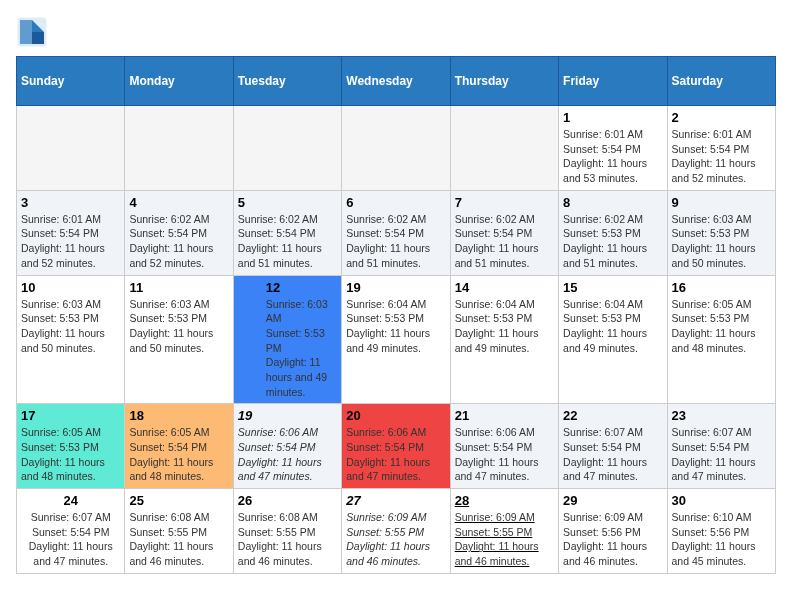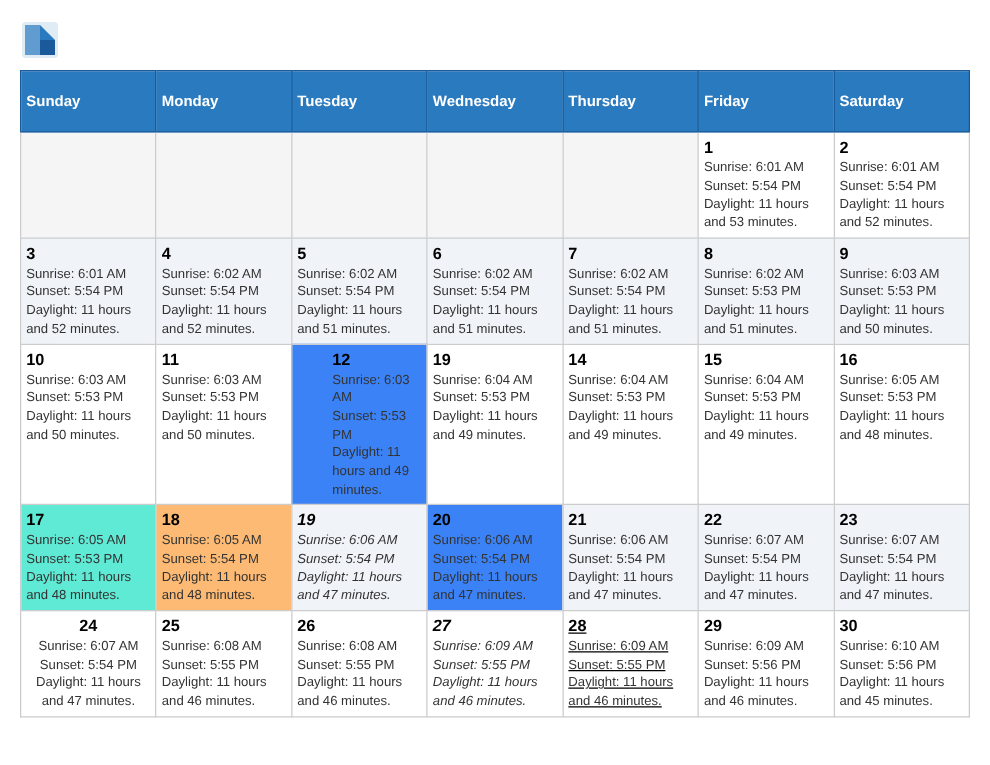--- a/index.html
+++ b/index.html
@@ -204,21 +204,21 @@
           <div class="day-info">Sunrise: 6:05 AM<br>Sunset: 5:53 PM<br>Daylight: 11 hours and 48 minutes.</div>
         </td>
         <td style="background: #fdba74;">
           <div class="day-num">18</div>
           <div class="day-info">Sunrise: 6:05 AM<br>Sunset: 5:54 PM<br>Daylight: 11 hours and 48 minutes.</div>
         </td>
         <td style="background: rgb(240, 244, 248); font-style: italic;">
           <div class="day-num">19</div>
           <div class="day-info">Sunrise: 6:06 AM<br>Sunset: 5:54 PM<br>Daylight: 11 hours and 47 minutes.</div>
         </td>
-        <td style="background: #3b82f6;">
+        <td style="background: #ef4444;">
           <div class="day-num">20</div>
           <div class="day-info">Sunrise: 6:06 AM<br>Sunset: 5:54 PM<br>Daylight: 11 hours and 47 minutes.</div>
         </td>
         <td style="background: rgb(240, 244, 248);">
           <div class="day-num">21</div>
           <div class="day-info">Sunrise: 6:06 AM<br>Sunset: 5:54 PM<br>Daylight: 11 hours and 47 minutes.</div>
         </td>
         <td style="background: rgb(240, 244, 248);">
           <div class="day-num">22</div>
           <div class="day-info">Sunrise: 6:07 AM<br>Sunset: 5:54 PM<br>Daylight: 11 hours and 47 minutes.</div>

